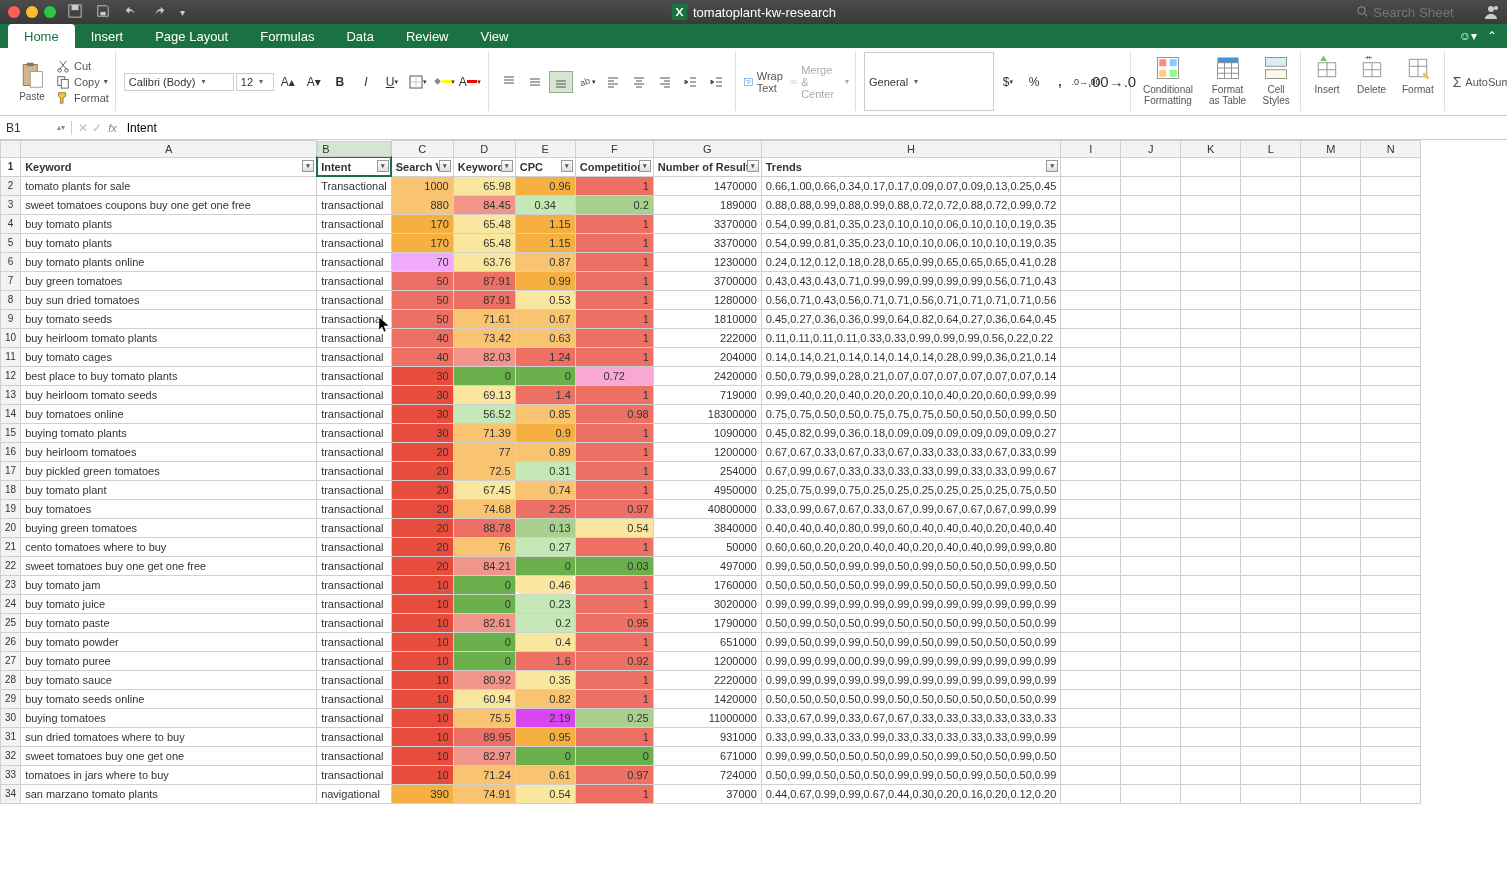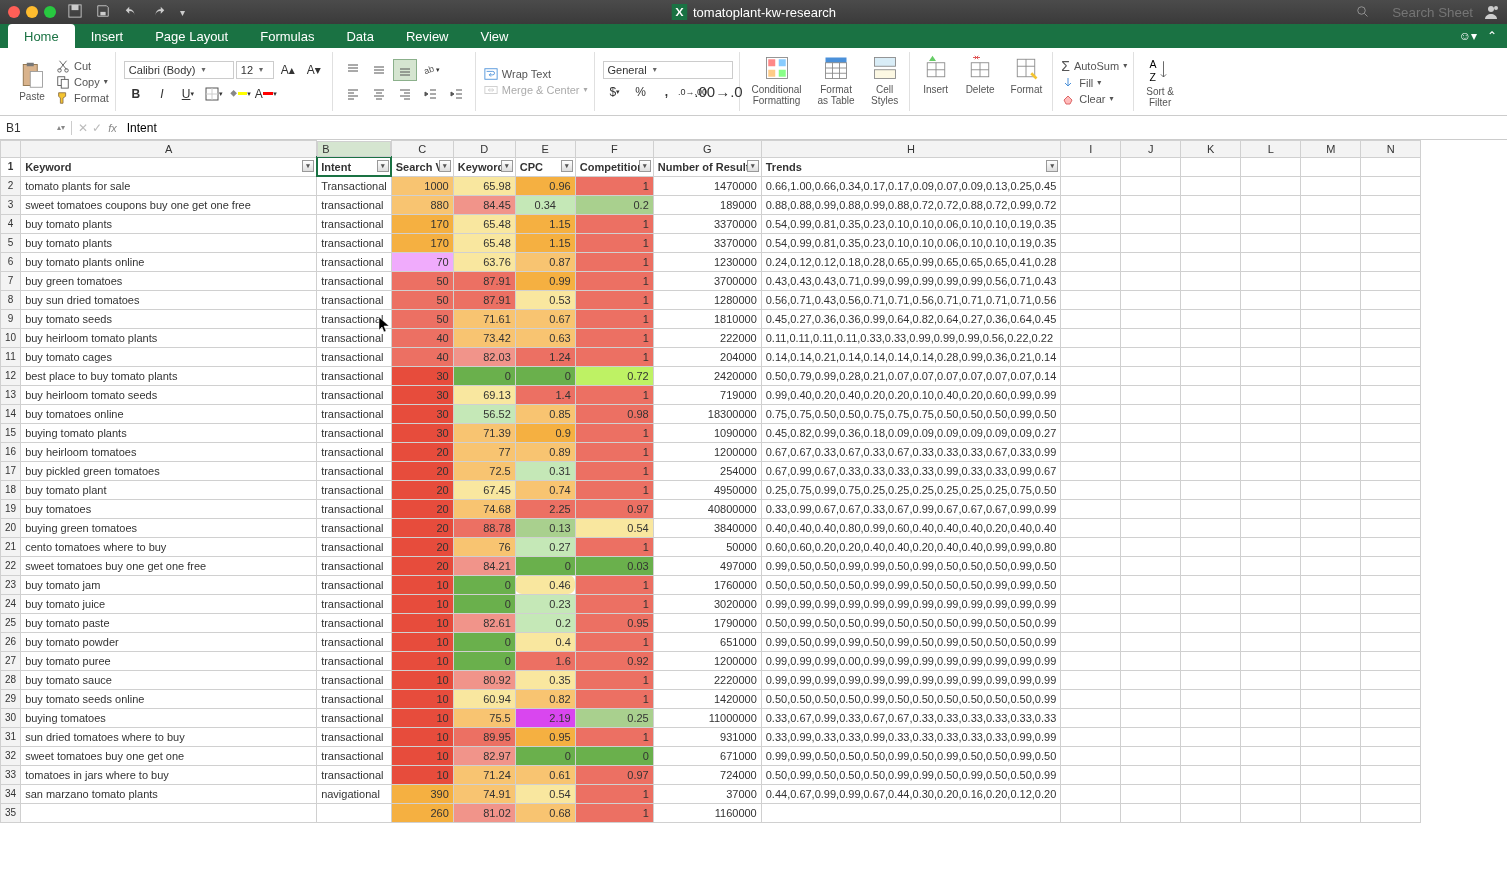--- a/index.html
+++ b/index.html
@@ -9,31 +9,31 @@
 .titlebar { height: 24px; background: linear-gradient(#4b4b4b,#3a3a3a); display: flex; align-items: center; padding: 0 8px; color: #fff; }
 .traffic { display: flex; gap: 6px; margin-right: 12px; }
 .traffic span { width: 12px; height: 12px; border-radius: 50%; display: block; }
 .traffic .r { background: #ff5f57; } .traffic .y { background: #febc2e; } .traffic .g { background: #28c840; }
 .tb-icons { display: flex; gap: 14px; align-items: center; color: #ccc; }
 .tb-icons svg { width: 14px; height: 14px; fill: #ccc; }
 .tb-title { position: absolute; left: 50%; transform: translateX(-50%); display: flex; align-items: center; gap: 6px; font-size: 13px; }
 .tb-title svg { width: 16px; height: 16px; fill: #3cb371; }
 .tb-right { margin-left: auto; display: flex; align-items: center; gap: 10px; }
 .search-sheet { display: flex; align-items: center; gap: 4px; color: #aaa; font-size: 12px; }
-.search-sheet input { background: transparent; border: none; color: #ccc; width: 100px; outline: none; text-align: right; }
+.search-sheet input { background: transparent; border: none; color: #ccc; width: 100px; outline: none; }
 
 
 .ribbon-tabs { height: 24px; background: #1a7243; display: flex; align-items: stretch; padding-left: 8px; }
 .ribbon-tabs .tab { padding: 4px 16px; color: #fff; font-size: 13px; cursor: pointer; display: flex; align-items: center; }
 .ribbon-tabs .tab.active { background: #fff; color: #1a7243; border-radius: 4px 4px 0 0; }
 .ribbon-tabs .right { margin-left: auto; display: flex; align-items: center; gap: 10px; padding-right: 10px; color: #fff; }
 
 
 .ribbon { height: 68px; background: #fff; border-bottom: 1px solid #ccc; display: flex; align-items: stretch; padding: 4px 8px; gap: 2px; }
-.group { display: flex; flex-direction: column; justify-content: center; gap: 2px; padding: 0 6px; border-right: 1px solid #e0e0e0; }
+.group { display: flex; flex-direction: row; justify-content: center; gap: 2px; padding: 0 6px; border-right: 1px solid #e0e0e0; }
 .group:last-child { border-right: none; }
 .paste-group { flex-direction: row; align-items: center; gap: 6px; }
 .big-btn { display: flex; flex-direction: column; align-items: center; gap: 2px; font-size: 10px; cursor: pointer; color: #555; padding: 2px 4px; }
 .big-btn svg { width: 28px; height: 28px; }
 .small-list { display: flex; flex-direction: column; gap: 2px; }
 .small-btn { display: flex; align-items: center; gap: 4px; font-size: 11px; cursor: pointer; color: #555; }
 .small-btn svg { width: 14px; height: 14px; }
 .font-row, .align-row { display: flex; gap: 2px; align-items: center; }
 .sel { border: 1px solid #ccc; background: #fff; padding: 2px 4px; font-size: 11px; display: flex; align-items: center; gap: 6px; }
 .sel .caret { font-size: 8px; color: #666; }
@@ -635,21 +635,21 @@
           <td></td>
           <td></td>
         </tr>
         <tr>
           <td class="rowhead">12</td>
           <td class="">best place to buy tomato plants</td>
           <td class="">transactional</td>
           <td class="num" style="background: rgb(231, 76, 60);">30</td>
           <td class="num" style="background: rgb(106, 176, 76);">0</td>
           <td class="num" style="background: rgb(106, 176, 76);">0</td>
-          <td class="num" style="background: #bef264;">0.72</td>
+          <td class="num" style="background: #f9a8d4; text-align: center;">0.72</td>
           <td class="num">2420000</td>
           <td class="">0.50,0.79,0.99,0.28,0.21,0.07,0.07,0.07,0.07,0.07,0.07,0.14</td>
           <td></td>
           <td></td>
           <td></td>
           <td></td>
           <td></td>
           <td></td>
         </tr>
         <tr>
@@ -1019,35 +1019,18 @@
           <td class="num" style="background: rgb(236, 112, 99);">1</td>
           <td class="num">37000</td>
           <td class="">0.44,0.67,0.99,0.99,0.67,0.44,0.30,0.20,0.16,0.20,0.12,0.20</td>
           <td></td>
           <td></td>
           <td></td>
           <td></td>
           <td></td>
           <td></td>
         </tr>
-        <tr>
-          <td class="rowhead">35</td>
-          <td class=""></td>
-          <td class=""></td>
-          <td class="num" style="background: rgb(245, 176, 65);">260</td>
-          <td class="num" style="background: rgb(241, 148, 138);">81.02</td>
-          <td class="num" style="background: rgb(248, 196, 113);">0.68</td>
-          <td class="num" style="background: rgb(236, 112, 99);">1</td>
-          <td class="num">1160000</td>
-          <td class=""></td>
-          <td></td>
-          <td></td>
-          <td></td>
-          <td></td>
-          <td></td>
-          <td></td>
-        </tr>
       </tbody>
 </table>
 <div class="cursor-arrow"><svg viewBox="0 0 14 18">
         <path d="M1 1l0 13 3-3 2 5 2-1-2-5 5 0z" fill="#000" stroke="#fff" stroke-width="0.5"></path>
       </svg></div>
 </div>
 
 </body></html>

